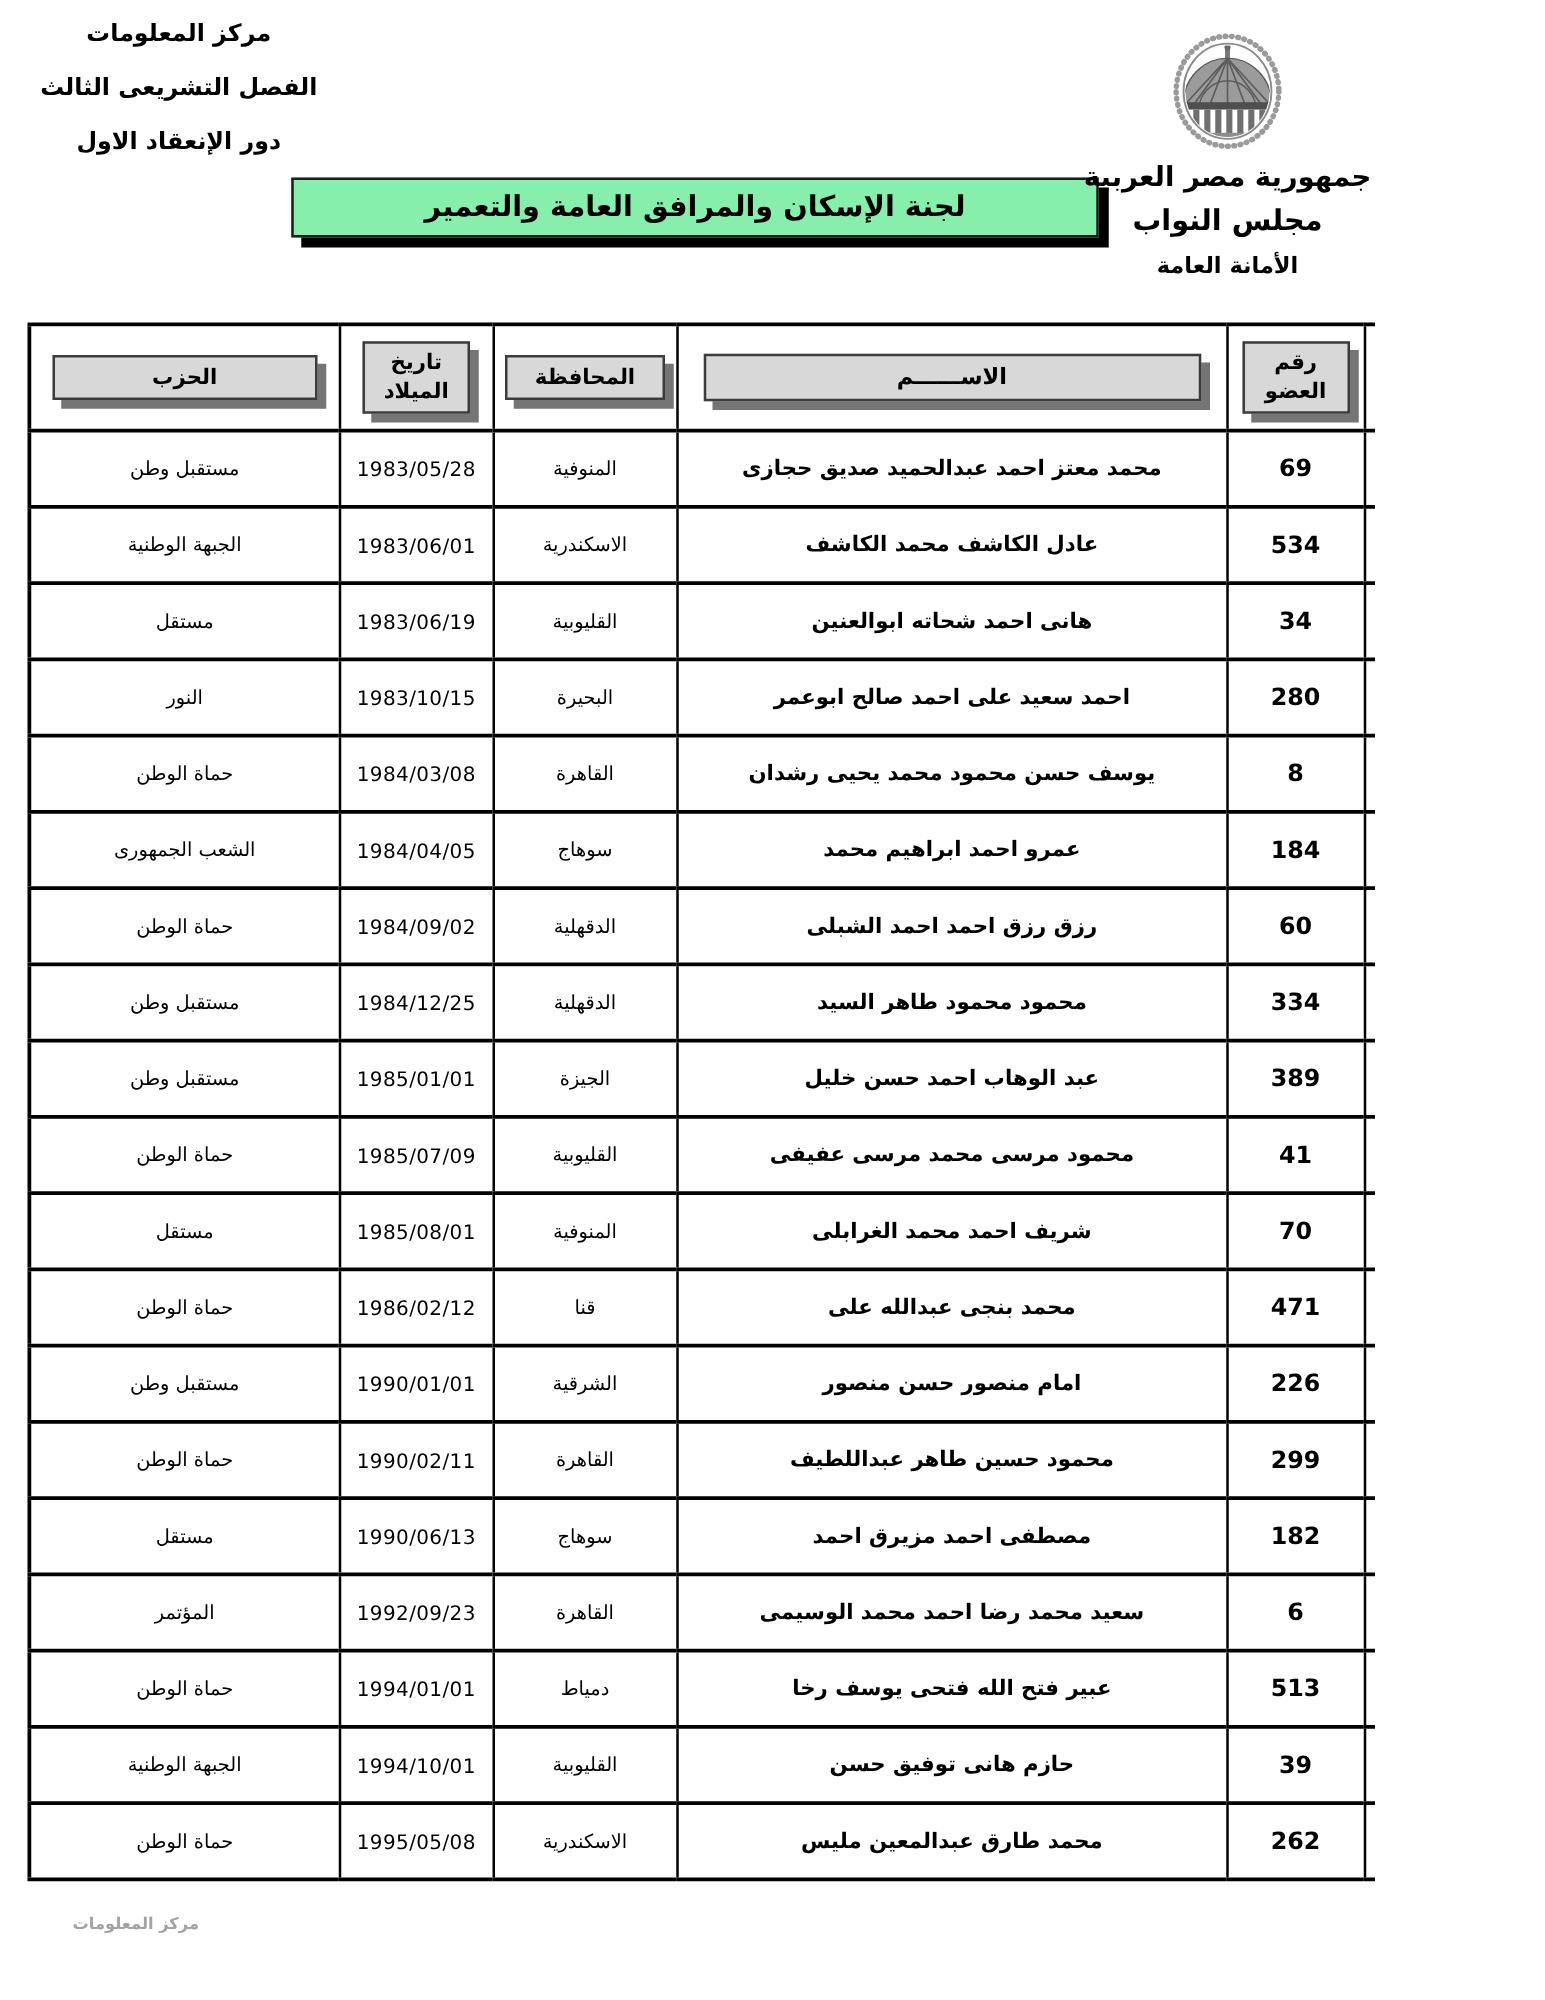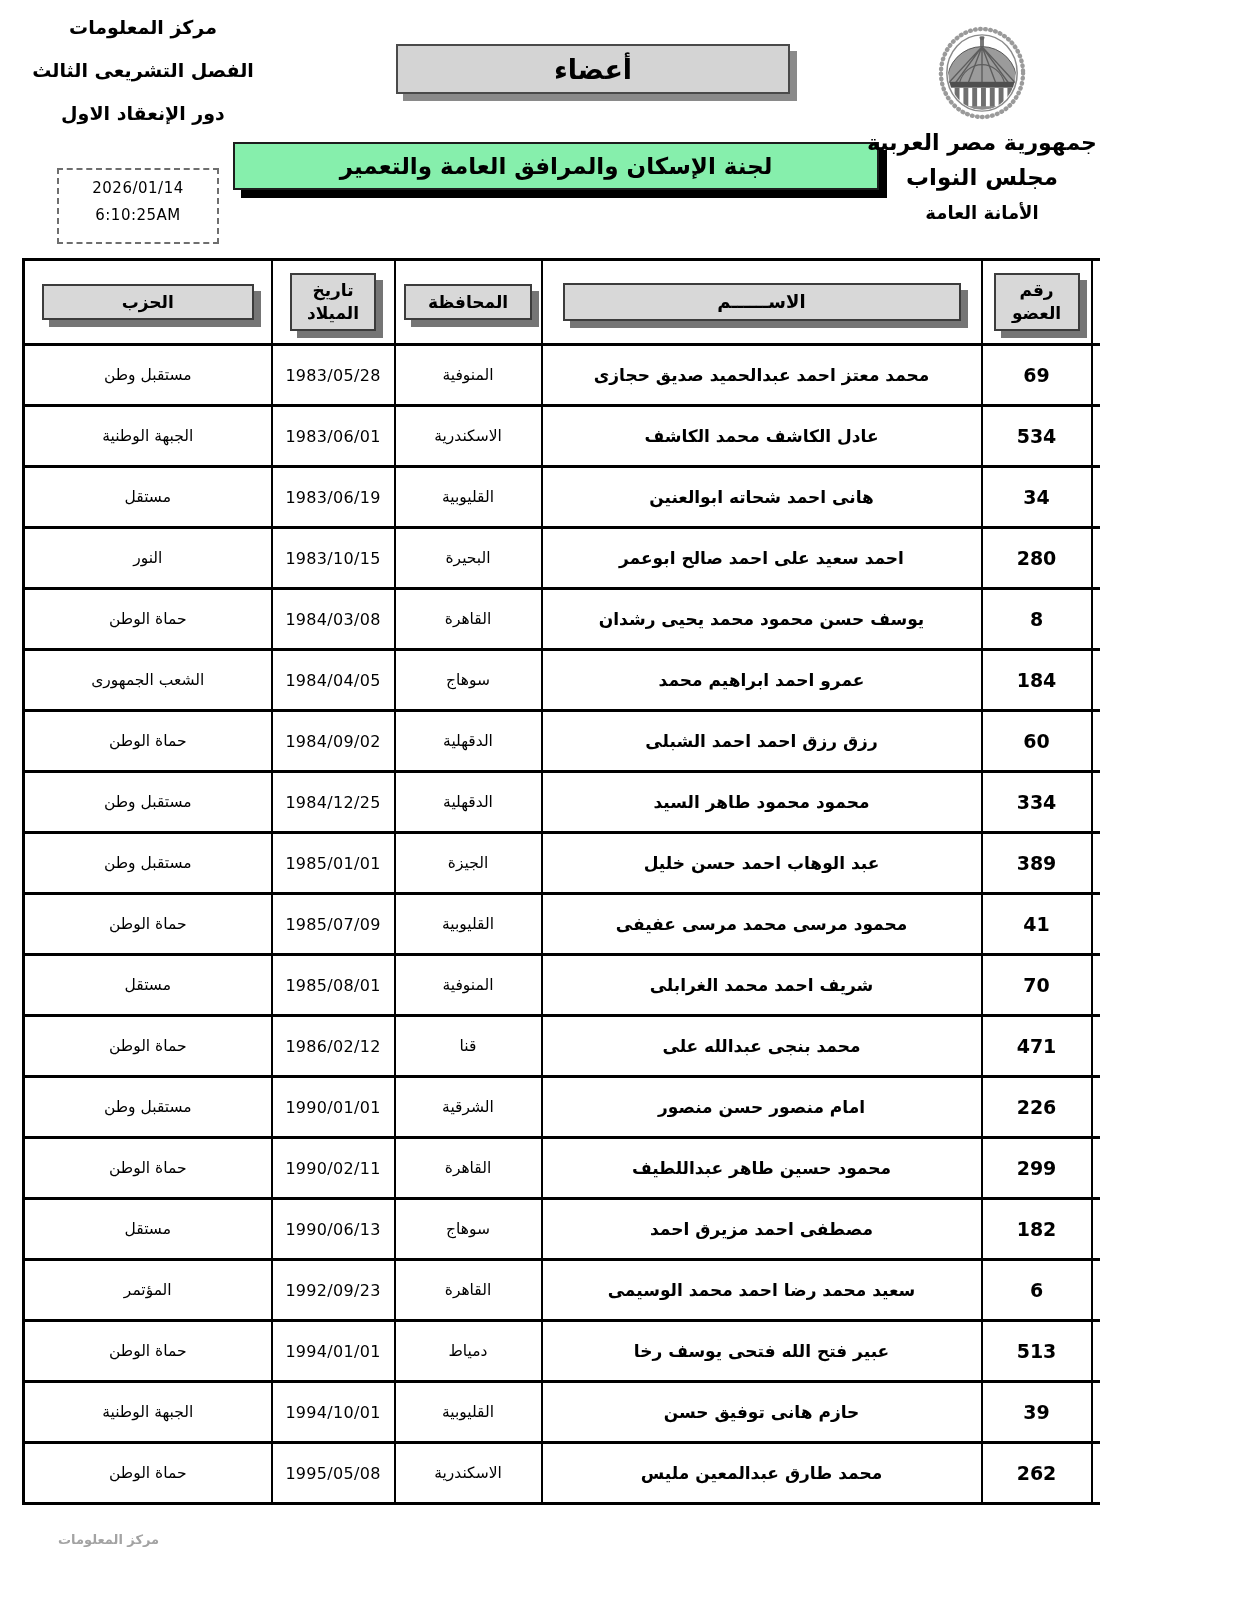--- a/index.html
+++ b/index.html
@@ -78,28 +78,21 @@
 <body>
 
 <div class="page">
 
   <div class="corner-info">
     <div class="line">مركز المعلومات</div>
     <div class="line">الفصل التشريعى الثالث</div>
     <div class="line">دور الإنعقاد الاول</div>
   </div>
 
-  <div class="datetime-box">
-    <div class="dt">2026/01/14</div>
-    <div class="dt">6:10:25AM</div>
-  </div>
-
-  <div class="title-box">
-    <span>أعضاء</span>
-  </div>
+
   <div class="committee-box">
     <span>لجنة الإسكان والمرافق العامة والتعمير</span>
   </div>
 
   <div class="org-block">
     <svg class="emblem" width="88" height="94" viewBox="0 0 90 96" aria-hidden="true">
       <ellipse cx="45" cy="48" rx="42" ry="45" fill="none" stroke="#9a9a9a" stroke-width="4.5" stroke-dasharray="0.6 4.6" stroke-linecap="round"></ellipse>
       <ellipse cx="45" cy="48" rx="36" ry="39" fill="#ffffff" stroke="#8a8a8a" stroke-width="1.5"></ellipse>
       <clipPath id="emclip">
           <ellipse cx="45" cy="48" rx="34.5" ry="37.5"></ellipse>

